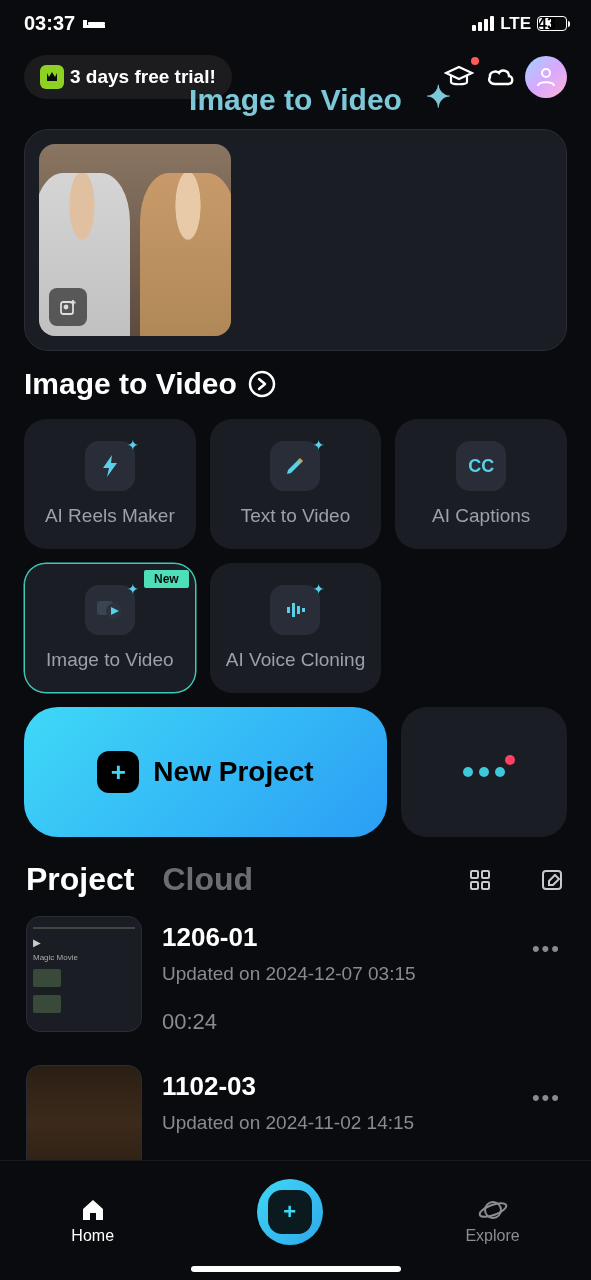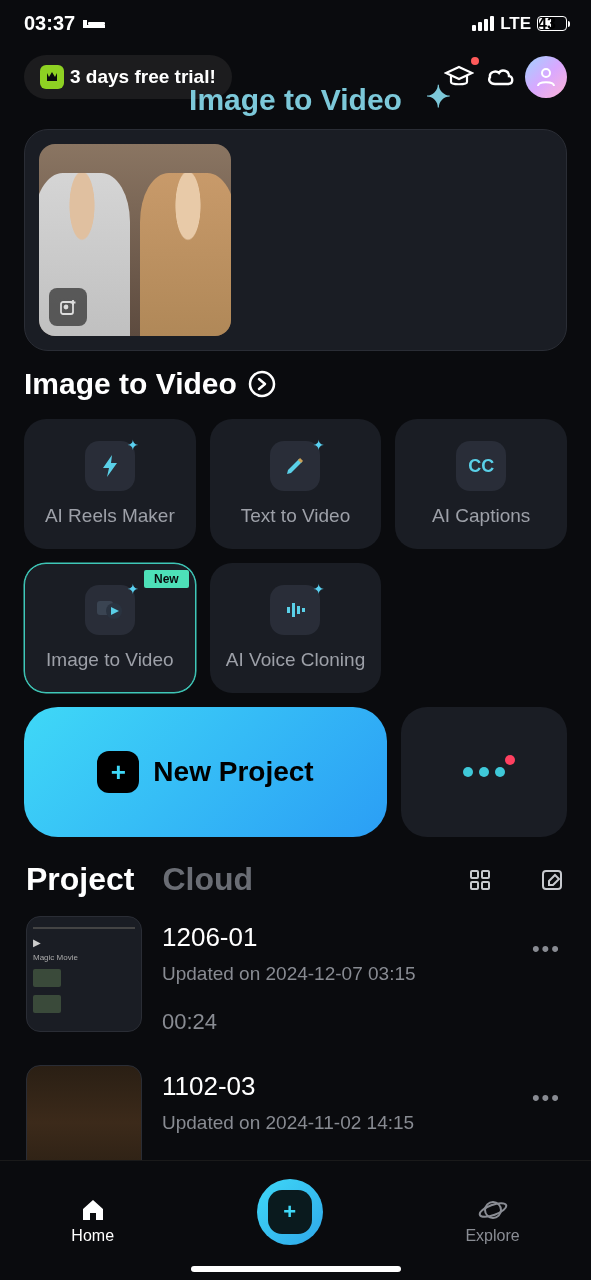--- a/index.html
+++ b/index.html
@@ -89,21 +89,21 @@
     .project-list { padding: 0 26px; }
     .project-item { display:flex; align-items:flex-start; gap:20px; padding: 0 0 30px; }
     .project-thumb { width:116px; height:116px; background:#1a1d24; border-radius:14px; position:relative; border:1px solid #2a2d35; overflow:hidden;}
     .project-thumb.timeline::before{content:'';position:absolute;top:10px;left:6px;right:6px;height:2px;background:#444;}
     .project-thumb.timeline .play{position:absolute;top:20px;left:6px;color:#ccc;font-size:10px;}
     .project-thumb.timeline .mm{position:absolute;top:36px;left:6px;font-size:8px;color:#aaa;}
     .project-thumb.timeline .clip{position:absolute;left:6px;width:28px;height:18px;background:#3a4a3a;border-radius:2px;}
     .project-thumb.timeline .clip1{top:52px;} .project-thumb.timeline .clip2{top:78px;}
     .project-thumb.dirt{background:linear-gradient(#2a1f14,#3c2a1a,#2a1f14);}
     .project-info { flex:1; padding-top:6px;}
-    .project-name { font-size:26px; font-weight:400; }
+    .project-name { font-size:26px; font-weight:700; }
     .project-meta { color:#888b92; font-size:19px; margin-top:10px; }
     .project-dur { color:#888b92; font-size:22px; margin-top:24px; }
     .project-more { padding:20px 4px; color:#888b92; font-size:22px; letter-spacing:2px; }
     
     
     .bottom-nav { position:absolute; bottom:0; left:0; right:0; height:120px; background:#0a0b0e; display:flex; align-items:center; justify-content:space-around; border-top:1px solid #1a1a1a; }
     .nav-item { display:flex; flex-direction:column; align-items:center; gap:4px; color:#8a8d94; font-size:16px; }
     .nav-item.active { color:#fff;justify-content:center; }
     .fab { width:66px; height:66px; border-radius:50%; background:linear-gradient(135deg,#3fd8f7,#2fa8ea); display:flex; align-items:center; justify-content:center; margin-top:-18px;}
     .fab-inner{width:44px;height:44px;background:#0a1a1e;border-radius:14px;display:flex;align-items:center;justify-content:center;color:#3fd8f7;font-size:22px;font-weight:700;}

